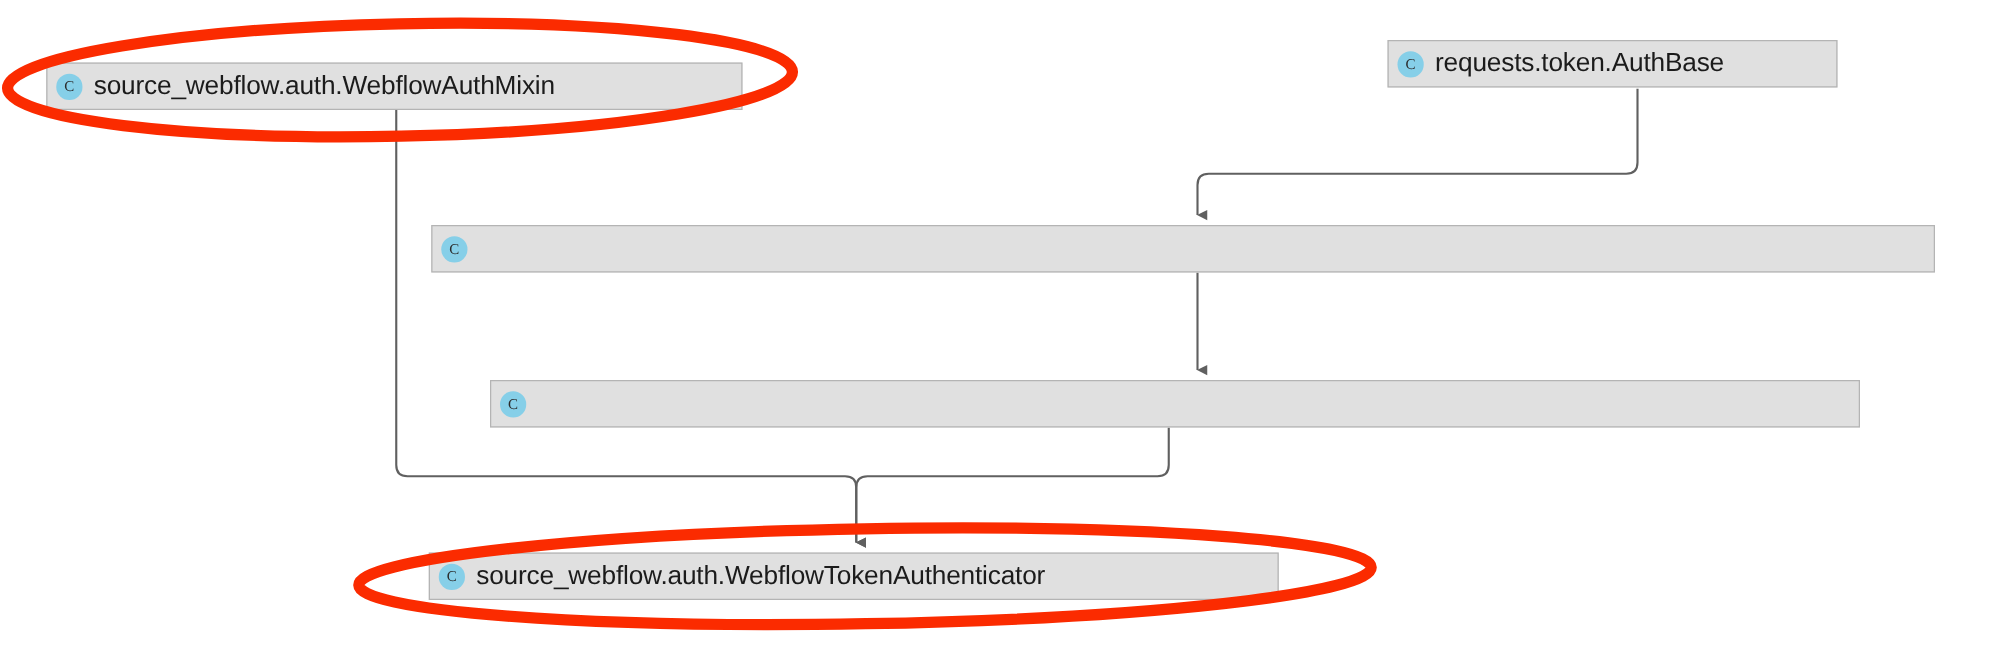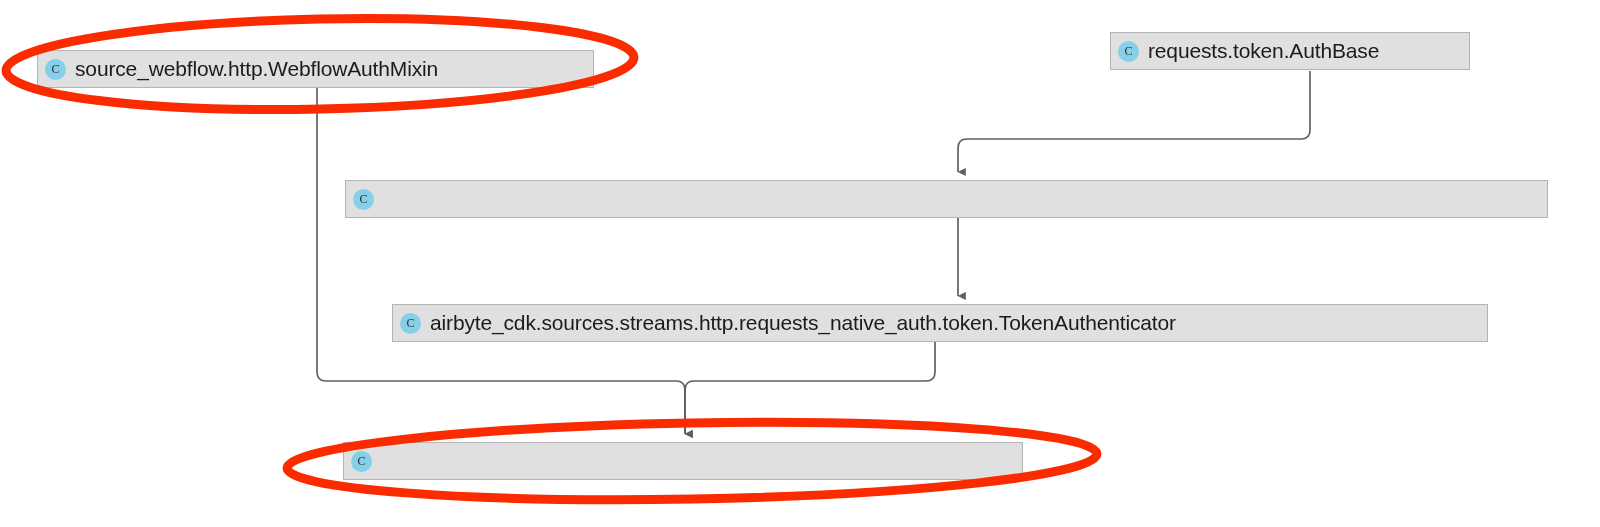--- a/index.html
+++ b/index.html
@@ -81,39 +81,39 @@
 
     <path fill="none" stroke="#606060" stroke-width="1.7" marker-end="url(#arrowhead)" d="M 958 218 L 958 296"></path>
 
     <path fill="none" stroke="#606060" stroke-width="1.7" marker-end="url(#arrowhead)" d="M 317 88 L 317 372 Q 317 381 326 381 L 676 381 Q 685 381 685 390 L 685 434"></path>
 
     <path fill="none" stroke="#606060" stroke-width="1.7" marker-end="url(#arrowhead)" d="M 935 342 L 935 372 Q 935 381 926 381 L 694 381 Q 685 381 685 390 L 685 434"></path>
   </svg>
 
   <div class="node" style="left: 37px; top: 50px; width: 557px; background: rgb(224, 224, 224); border-color: rgb(180, 180, 180);">
     <span class="node-icon" style="background: rgb(134, 207, 232);">C</span>
-    <span class="node-label" style="color: rgb(27, 27, 27);">source_webflow.http.WebflowAuthMixin</span>
+    <span class="node-label" style="color: rgb(27, 27, 27);">source_webflow.auth.WebflowAuthMixin</span>
   </div>
 
   <div class="node" style="left: 1110px; top: 32px; width: 360px; background: rgb(224, 224, 224); border-color: rgb(180, 180, 180);">
     <span class="node-icon" style="background: rgb(134, 207, 232);">C</span>
     <span class="node-label" style="color: rgb(27, 27, 27);">requests.token.AuthBase</span>
   </div>
 
   <div class="node" style="left: 345px; top: 180px; width: 1203px; background: rgb(224, 224, 224); border-color: rgb(180, 180, 180);">
     <span class="node-icon" style="background: rgb(134, 207, 232);">C</span>
   </div>
 
   <div class="node" style="left: 392px; top: 304px; width: 1096px; background: rgb(224, 224, 224); border-color: rgb(180, 180, 180);">
     <span class="node-icon" style="background: rgb(134, 207, 232);">C</span>
-    <span class="node-label" style="color: rgb(27, 27, 27);">airbyte_cdk.sources.streams.http.requests_native_auth.token.TokenAuthenticator</span>
   </div>
 
   <div class="node" style="left: 343px; top: 442px; width: 680px; background: rgb(224, 224, 224); border-color: rgb(180, 180, 180);">
     <span class="node-icon" style="background: rgb(134, 207, 232);">C</span>
+    <span class="node-label" style="color: rgb(27, 27, 27);">source_webflow.auth.WebflowTokenAuthenticator</span>
   </div>
 
   <svg id="annotation-layer" viewBox="0 0 1600 527" width="1600" height="527" xmlns="http://www.w3.org/2000/svg">
     <ellipse fill="none" stroke-linecap="round" cx="320" cy="64" rx="314" ry="45" stroke="#fb2b00" stroke-width="9" transform="rotate(-1.2 320 64)"></ellipse>
     <ellipse fill="none" stroke-linecap="round" cx="692" cy="461" rx="405" ry="38" stroke="#fb2b00" stroke-width="9" transform="rotate(-1 692 461)"></ellipse>
   </svg>
 
 </div>
 
 </body></html>

